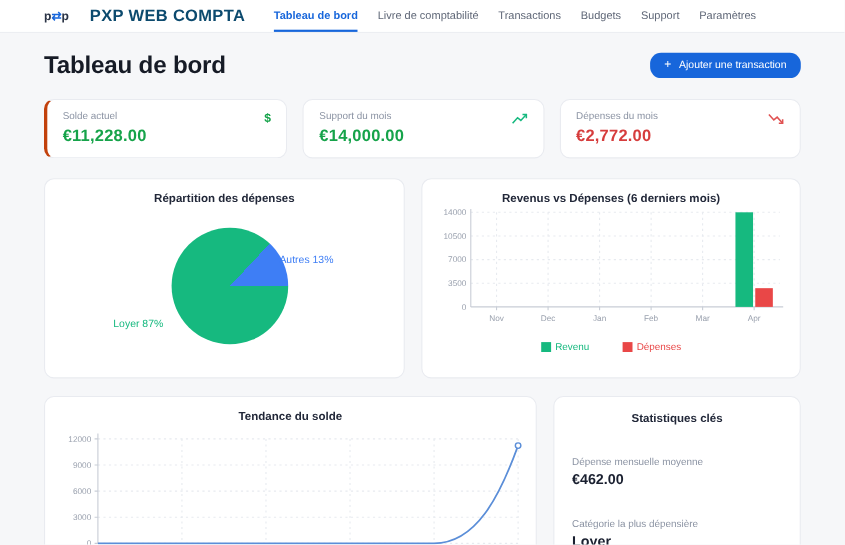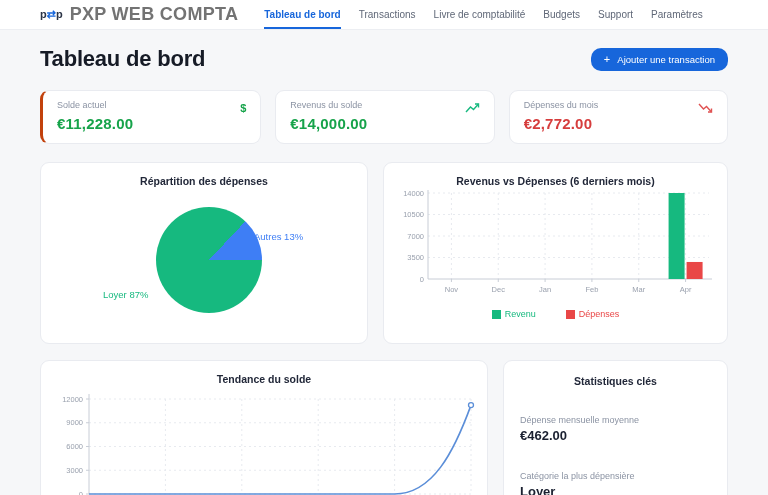--- a/index.html
+++ b/index.html
@@ -5,21 +5,21 @@
   * { margin:0; padding:0; box-sizing:border-box; }
   html,body { width:768px; height:495px; overflow:hidden; }
   body { background:#f6f7f9; font-family:"Liberation Sans", sans-serif; color:#1a2030; }
 
   
   .topbar { height:30px; background:#fff; border-bottom:1px solid #eceef2;
             display:flex; align-items:center; padding:0 40px; gap:26px; }
   .logo { display:flex; align-items:center; gap:7px; cursor:pointer; }
   .logo-mark { font-size:11px; font-weight:800; color:#2b3midnight; color:#2b3446; }
   .logo-mark b { color:#1766db; font-weight:800; }
-  .logo-text { font-size:18px; font-weight:800; letter-spacing:.3px; color:#737373; }
+  .logo-text { font-size:15px; font-weight:800; letter-spacing:.3px; color:#0c4a6e;margin-left:12px; }
   nav { display:flex; gap:18px; align-items:center; height:100%; }
   .nav-item { font-size:10px; color:#5f6777; text-decoration:none; height:100%;
               display:flex; align-items:center; border-bottom:2px solid transparent;
               padding-top:2px; cursor:pointer; white-space:nowrap; }
   .nav-item.active { color:#1766db; border-bottom-color:#1766db; font-weight:700; }
 
   main { padding:0 40px; }
   .page-head { display:flex; justify-content:space-between; align-items:center; margin-top:16px; }
   .page-title { font-size:22px; font-weight:800; color:#161b26; letter-spacing:-.2px; }
   .btn-add { background:#1766db; color:#fff; border:none; border-radius:10px;
@@ -65,22 +65,22 @@
 </head>
 <body>
 
 <div class="topbar">
   <div class="logo">
     <span class="logo-mark"><span>p</span><b>⇄</b><span>p</span></span>
     <span class="logo-text">PXP WEB COMPTA</span>
   </div>
   <nav>
     <a class="nav-item active">Tableau de bord</a>
+    <a class="nav-item">Livre de comptabilité</a>
     <a class="nav-item">Transactions</a>
-    <a class="nav-item">Livre de comptabilité</a>
     <a class="nav-item">Budgets</a>
     <a class="nav-item">Support</a>
     <a class="nav-item">Paramètres</a>
   </nav>
 </div>
 
 <main>
   <div class="page-head">
     <h1 class="page-title">Tableau de bord</h1>
     <button class="btn-add">
@@ -92,21 +92,21 @@
   <div class="stats-row">
     <div class="stat-card accent">
       <div>
         <div class="stat-label">Solde actuel</div>
         <div class="stat-value" style="color: rgb(22, 163, 74);">€11,228.00</div>
       </div>
       <span class="stat-icon" style="color: rgb(22, 163, 74);">$</span>
     </div>
     <div class="stat-card">
       <div>
-        <div class="stat-label">Revenus du solde</div>
+        <div class="stat-label">Support du mois</div>
         <div class="stat-value" style="color: rgb(22, 163, 74);">€14,000.00</div>
       </div>
       <span class="stat-icon" style="color: rgb(22, 185, 127);">
         <svg viewBox="0 0 15 12" fill="none" stroke="currentColor" stroke-width="1.4">
             <polyline points="1,10 5.5,5 8.5,7.5 13.5,2"></polyline>
             <polyline points="10,2 13.5,2 13.5,5.5"></polyline>
           </svg>
       </span>
     </div>
     <div class="stat-card">

